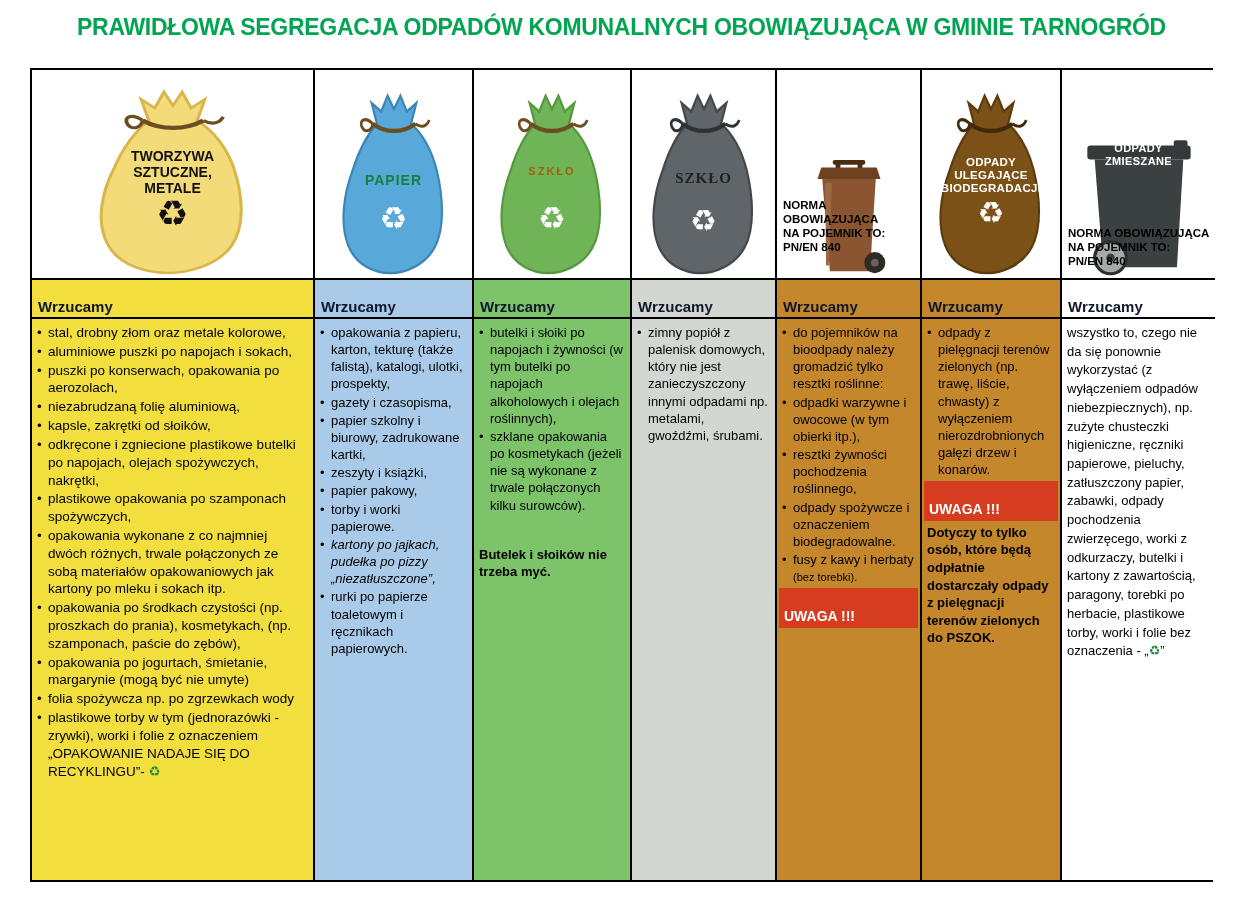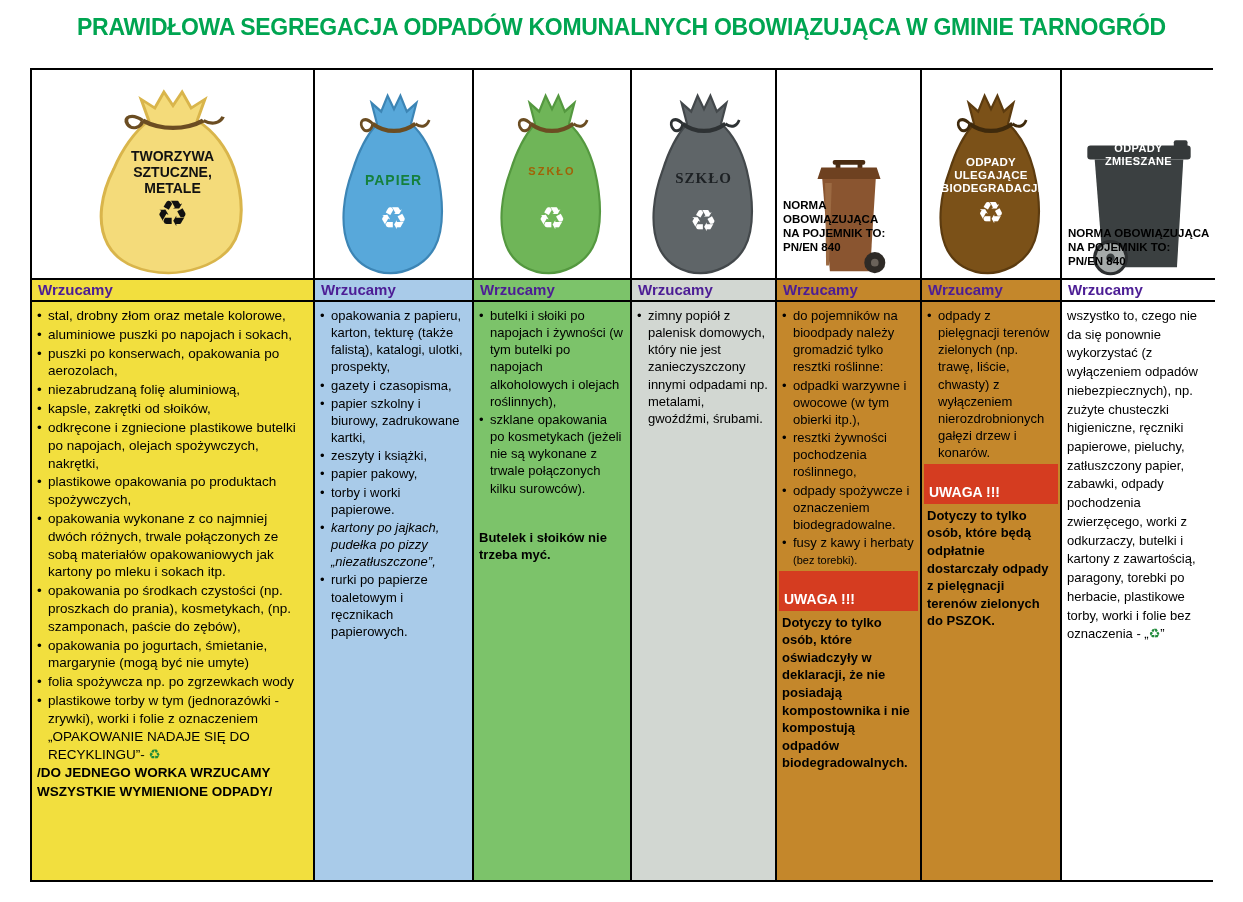--- a/index.html
+++ b/index.html
@@ -9,21 +9,21 @@
          font-size:23px;font-weight:bold;letter-spacing:-0.3px;color:#00A551;}
   .table{position:absolute;left:30px;top:68px;width:1183px;height:814px;
          display:grid;grid-template-columns:283px 159px 158px 145px 145px 140px 153px;
          border:2px solid #000;box-sizing:border-box;background:#000;}
   .col{display:flex;flex-direction:column;border-right:2px solid #000;box-sizing:border-box;
        background:#fff;min-width:0;}
   .col:last-child{border-right:none;}
   .figure{height:210px;flex:0 0 auto;background:#fff;border-bottom:2px solid #000;
           position:relative;display:flex;align-items:flex-end;justify-content:center;
           box-sizing:border-box;overflow:hidden;}
-  .hdr{flex:0 0 auto;font-weight:bold;font-size:15px;color:#4c1d95;padding:1px 6px 2px;
+  .hdr{flex:0 0 auto;font-weight:bold;font-size:15px;color:#0f172a;padding:18px 6px 2px;
        border-bottom:2px solid #000;background:var(--col);}
   .body{flex:1 1 auto;background:var(--col);padding:4px 6px 4px 5px;font-size:13px;
         line-height:1.32;color:#000;overflow:hidden;}
   .c0{--col:#F2DF3E}.c1{--col:#A9CBE9}.c2{--col:#7CC36A}.c3{--col:#D2D7D2}
   .c4{--col:#C4872B}.c5{--col:#C4872B}.c6{--col:#FFFFFF}
   .c0 .body{font-size:13.5px;}
 
   
   .bag-svg{display:block;margin-top:6px;}
   .c0 .bag-svg{width:182px;height:196px;}
@@ -127,21 +127,21 @@
           <div class="item i-bullet">
             <span class="b">•</span>
             <span class="t">kapsle, zakrętki od słoików,</span>
           </div>
           <div class="item i-bullet">
             <span class="b">•</span>
             <span class="t">odkręcone i zgniecione plastikowe butelki po napojach, olejach spożywczych, nakrętki,</span>
           </div>
           <div class="item i-bullet">
             <span class="b">•</span>
-            <span class="t">plastikowe opakowania po produktach spożywczych,</span>
+            <span class="t">plastikowe opakowania po szamponach spożywczych,</span>
           </div>
           <div class="item i-bullet">
             <span class="b">•</span>
             <span class="t">opakowania wykonane z co najmniej dwóch różnych, trwale połączonych ze sobą materiałów opakowaniowych jak kartony po mleku i sokach itp.</span>
           </div>
           <div class="item i-bullet">
             <span class="b">•</span>
             <span class="t">opakowania po środkach czystości (np. proszkach do prania), kosmetykach, (np. szamponach, paście do zębów),</span>
           </div>
           <div class="item i-bullet">
@@ -149,21 +149,20 @@
             <span class="t">opakowania po jogurtach, śmietanie, margarynie (mogą być nie umyte)</span>
           </div>
           <div class="item i-bullet">
             <span class="b">•</span>
             <span class="t">folia spożywcza np. po zgrzewkach wody</span>
           </div>
           <div class="item i-bullet">
             <span class="b">•</span>
             <span class="t">plastikowe torby w tym (jednorazówki - zrywki), worki i folie  z oznaczeniem „OPAKOWANIE  NADAJE SIĘ DO RECYKLINGU”- <span class="rec">♻</span></span>
           </div>
-          <div class="item i-bold">/DO JEDNEGO WORKA WRZUCAMY WSZYSTKIE WYMIENIONE ODPADY/</div>
         </div>
     </div>
 
     <div class="col c1">
       <div class="figure">
         <svg class="bag-svg bag-blue" viewBox="0 0 120 158" preserveAspectRatio="none">
             <use href="#bagShape"></use>
           </svg>
         <div class="bag-label">PAPIER</div>
         <div class="bag-icon">♻</div>
@@ -277,21 +276,20 @@
           </div>
           <div class="item i-bullet">
             <span class="b">•</span>
             <span class="t">odpady spożywcze i  oznaczeniem biodegradowalne.</span>
           </div>
           <div class="item i-bullet">
             <span class="b">•</span>
             <span class="t">fusy z kawy i herbaty <span class="small">(bez torebki).</span></span>
           </div>
           <div class="item i-banner">UWAGA !!!</div>
-          <div class="item i-bold">Dotyczy to tylko osób, które oświadczyły w deklaracji, że nie posiadają kompostownika i nie kompostują odpadów biodegradowalnych.</div>
         </div>
     </div>
 
     <div class="col c5">
       <div class="figure">
         <svg class="bag-svg bag-brown" viewBox="0 0 120 158" preserveAspectRatio="none">
             <use href="#bagShape"></use>
           </svg>
         <div class="bag-label">ODPADY
 ULEGAJĄCE

